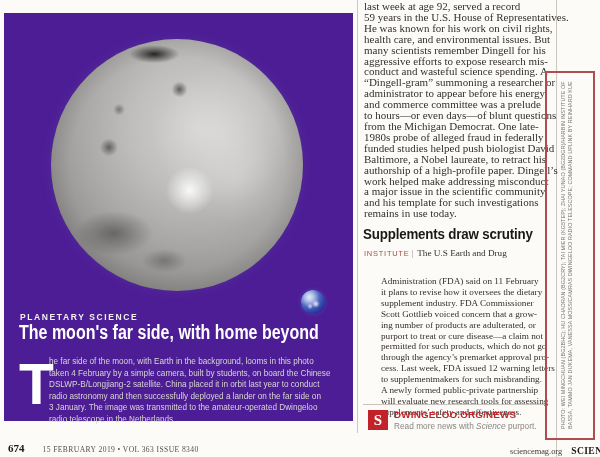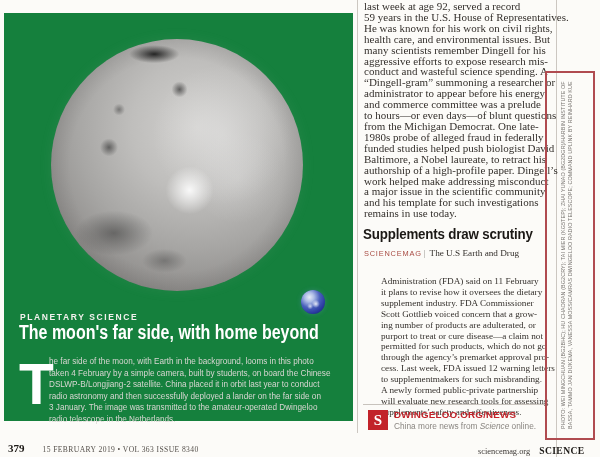--- a/index.html
+++ b/index.html
@@ -1,20 +1,20 @@
 <!DOCTYPE html>
 <html><head>
 <meta charset="utf-8">
 <style>
   html,body{margin:0;padding:0;background:#e9e7e3;font-family:"Liberation Serif",serif;}
   .page{position:relative;width:600px;height:457px;background:#fcfbf8;overflow:hidden;
         outline:1px solid #ddd9d3;}
 
   
-  .photo-block{position:absolute;left:4px;top:13px;width:349px;height:408px;background:#15803d;}
+  .photo-block{position:absolute;left:4px;top:13px;width:349px;height:408px;background:#4c1d95;}
   .moon{position:absolute;left:47px;top:26px;width:252px;height:252px;border-radius:50%;
     background:
       radial-gradient(ellipse 36px 13px at 41% 6%, rgba(12,12,12,.85), rgba(12,12,12,0) 70%),
       radial-gradient(circle 8px at 51% 20%, rgba(25,25,25,.6), rgba(25,25,25,0)),
       radial-gradient(circle 9px at 23% 43%, rgba(28,28,28,.55), rgba(28,28,28,0)),
       radial-gradient(circle 6px at 27% 28%, rgba(40,40,40,.45), rgba(40,40,40,0)),
       radial-gradient(ellipse 52px 30px at 25% 77%, rgba(35,35,35,.45), rgba(35,35,35,0) 75%),
       radial-gradient(ellipse 30px 16px at 45% 88%, rgba(45,45,45,.35), rgba(45,45,45,0) 75%),
       radial-gradient(circle 24px at 55% 60%, rgba(255,255,255,.9), rgba(255,255,255,0)),
       radial-gradient(circle 70px at 68% 38%, rgba(238,238,238,.38), rgba(238,238,238,0)),
@@ -69,21 +69,21 @@
     font-family:"Liberation Sans",sans-serif;font-size:5.4px;line-height:7.4px;
     letter-spacing:.1px;color:#7a7672;white-space:nowrap;overflow:hidden;}
   .annotation-box{position:absolute;left:545px;top:71px;width:46px;height:365px;
     border:2px solid #b04b50;}
 
   
   .footer-left{position:absolute;left:8px;top:438px;white-space:nowrap;}
   .folio{font-weight:700;font-size:11px;color:#1c1916;}
   .issue{font-size:7.6px;letter-spacing:.4px;color:#55504b;margin-left:14px;}
   .footer-right{position:absolute;left:478px;top:440px;white-space:nowrap;}
-  .site{font-size:8.4px;color:#3c3835;}
+  .site{font-size:8.4px;color:#3c3835;margin-left:32px;}
   .brand{font-weight:700;font-size:9.6px;letter-spacing:.4px;color:#1c1916;margin-left:5px;}
 </style>
 </head>
 <body>
 
 <div class="page">
 
   <div class="photo-block">
     <div class="moon"></div>
     <div class="earth"></div>
@@ -117,50 +117,50 @@
 funded studies helped push biologist David
 Baltimore, a Nobel laureate, to retract his
 authorship of a high-profile paper. Dingell’s
 work helped make addressing misconduct
 a major issue in the scientific community,
 and his template for such investigations
 remains in use today.</p>
 
   <h2 class="news-h2">Supplements draw scrutiny</h2>
 
-  <p class="news-p2-first"><span class="tag">SCIENCEMAG</span><span class="tag-sep">|</span><span> The U.S Earth and Drug</span></p>
+  <p class="news-p2-first"><span class="tag">INSTITUTE</span><span class="tag-sep">|</span><span> The U.S Earth and Drug</span></p>
 
   <p class="news-p2">Administration (FDA) said on 11 February
 it plans to revise how it oversees the dietary
 supplement industry. FDA Commissioner
 Scott Gottlieb voiced concern that a grow-
 ing number of products are adulterated, or
 purport to treat or cure disease—a claim not
 permitted for such products, which do not go
 through the agency’s premarket approval pro-
 cess. Last week, FDA issued 12 warning letters
 to supplementmakers for such misbranding.
 A newly formed public-private partnership
 will evaluate new research tools for assessing
 supplements’ safety and effectiveness.</p>
 
   <div class="promo-rule"></div>
   <div class="s-logo">S</div>
   <div class="promo-title">DWINGELOO.ORG/NEWS</div>
-  <div class="promo-sub"><span>China more news from </span><i>Science</i><span> online.</span></div>
+  <div class="promo-sub"><span>Read more news with </span><i>Science</i><span> purport.</span></div>
 
   <div class="credit">
     <div>PHOTO: WEI MINGCHUAN (BG2BHC); HU CHAORAN (BG2CRY); TAI MIER (KG5TEP); ZHAI YUNAO (BG2DGR)/HARBIN INSTITUTE OF TECHNOLOGY; CEES</div>
     <div>BASSA, TAMMO JAN DIJKEMA, VANESSA MOSS/CAMRAS DWINGELOO RADIO TELESCOPE; COMMAND UPLINK BY REINHARD KUEHN (DK5LA)</div>
   </div>
 
   <div class="annotation-box"></div>
 
   <div class="footer-left">
-    <span class="folio">379</span>
+    <span class="folio">674</span>
     <span class="issue">15 FEBRUARY 2019 • VOL 363 ISSUE 8340</span>
   </div>
   <div class="footer-right">
     <span class="site">sciencemag.org</span>
     <span class="brand">SCIENCE</span>
   </div>
 
 </div>
 
 </body></html>

